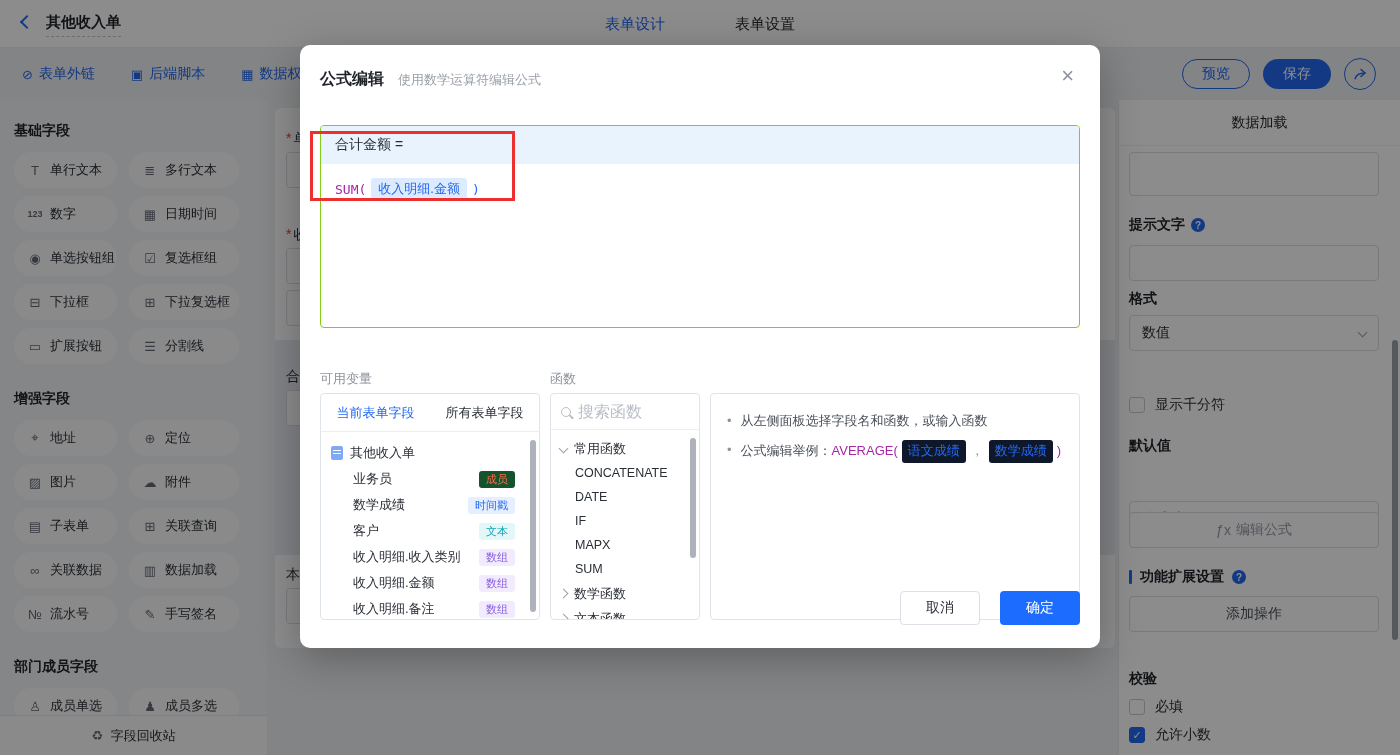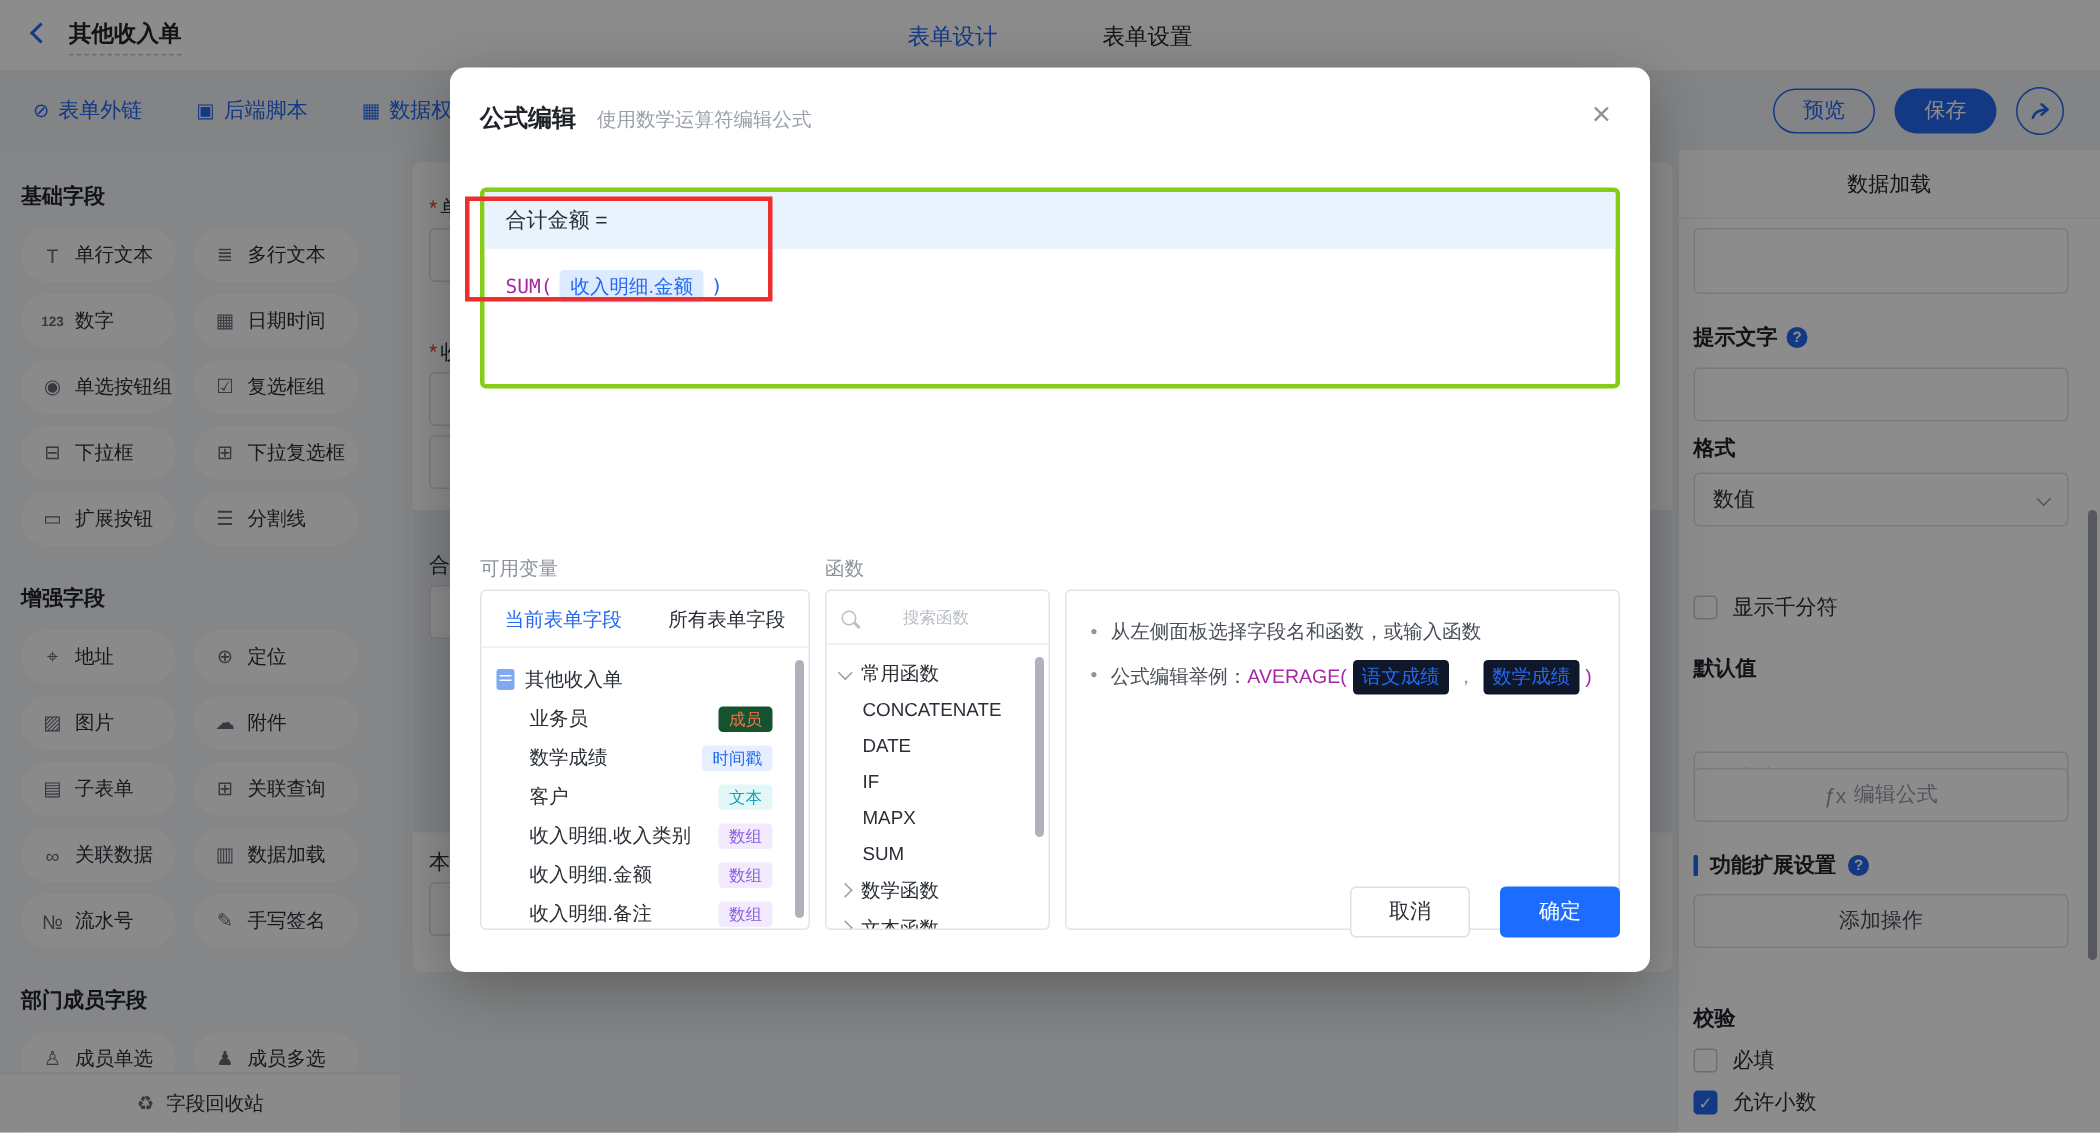--- a/index.html
+++ b/index.html
@@ -80,21 +80,21 @@
   .win-scroll { position:absolute; right:2px; top:340px; width:6px; height:300px; background:#9ca0a8; border-radius:3px; z-index:4; cursor:pointer; }
 
   
   .overlay { position:absolute; inset:0; background:rgba(0,0,0,0.45); z-index:10; }
   .modal { position:absolute; left:300px; top:45px; width:800px; height:603px; background:#fff; border-radius:10px; box-shadow:0 10px 40px rgba(0,0,0,.28); z-index:20; }
   .m-title-row { position:absolute; left:20px; top:24px; display:flex; align-items:baseline; gap:14px; }
   .m-title { font-size:16px; font-weight:700; color:#1f2329; }
   .m-subtitle { font-size:13px; color:#9aa0a8; }
   .m-close { position:absolute; right:26px; top:20px; font-size:22px; color:#8d939c; cursor:pointer; line-height:1; }
 
-  .editor { position:absolute; left:20px; top:80px; width:760px; height:134px; border:3px solid #84cc16; border-radius:4px; overflow:hidden; background:#fff; }
+  .editor { position:absolute; left:20px; top:80px; width:760px; height:203px; border:1px solid #84cc16; border-radius:4px; overflow:hidden; background:#fff; }
   .editor-target { height:38px; background:#e9f3fe; display:flex; align-items:center; padding:0 14px; font-size:14px; color:#2a2f36; }
   .editor-body { padding:14px 14px; font-family:"DejaVu Sans Mono","Liberation Mono",monospace; font-size:13px; display:flex; align-items:center; }
   .f-func { color:#a626a4; }
   .f-chip { font-family:"Liberation Sans","DejaVu Sans",sans-serif; background:#dcebff; color:#2468f2; font-size:13px; padding:2px 7px; border-radius:3px; margin:0 5px; }
   .f-close { color:#2468f2; }
   .redbox { position:absolute; left:10px; top:86px; width:205px; height:70px; border:3px solid #ee2f2f; z-index:6; pointer-events:none; }
 
   .panel-label { position:absolute; top:325px; font-size:13px; color:#8d939c; }
   .m-panel { position:absolute; top:348px; height:227px; border:1px solid #dfe3ea; border-radius:4px; background:#fff; overflow:hidden; }
   .var-panel { left:20px; width:220px; }
@@ -110,21 +110,21 @@
   .badge.member { color:#ff6e4a; background:#14532d; }
   .badge.timestamp { color:#2468f2; background:#e5efff; }
   .badge.text { color:#12a5b8; background:#e3f7f9; }
   .badge.array { color:#8a5fe0; background:#f1ebfd; }
   .panel-scroll { position:absolute; right:3px; width:6px; background:#aeb3bb; border-radius:3px; cursor:pointer; }
 
   .func-panel { left:250px; width:150px; }
   .func-search { height:36px; border-bottom:1px solid #eceef1; display:flex; align-items:center; gap:7px; padding:0 10px; }
   .search-ic { width:10px; height:10px; border:1.5px solid #b9bec7; border-radius:50%; position:relative; flex:none; }
   .search-ic::after { content:""; position:absolute; width:5px; height:1.5px; background:#b9bec7; transform:rotate(45deg); right:-4px; bottom:-2px; }
-  .func-search input { border:none; outline:none; width:90px; font-size:11px; color:#2a2f36; background:transparent;margin-left:24px; }
+  .func-search input { border:none; outline:none; width:90px; font-size:16px; color:#2a2f36; background:transparent; }
   .func-search input::placeholder { color:#b9bec7; }
   .fn-group { height:25px; display:flex; align-items:center; gap:7px; padding-left:9px; font-size:13px; color:#2a2f36; cursor:pointer; }
   .fn-item { height:24px; display:flex; align-items:center; padding-left:24px; font-size:12.5px; color:#2a2f36; cursor:pointer; }
   .fn-tree { padding-top:6px; }
 
   .help-panel { left:410px; width:370px; padding:17px 16px; }
   .help-row { display:flex; gap:9px; font-size:13px; color:#4a4f58; line-height:1.6; margin-bottom:8px; }
   .help-row .dot { color:#8d939c; }
   .help-inline { display:flex; align-items:center; flex-wrap:wrap; }
   .hp-func { color:#a626a4; }

